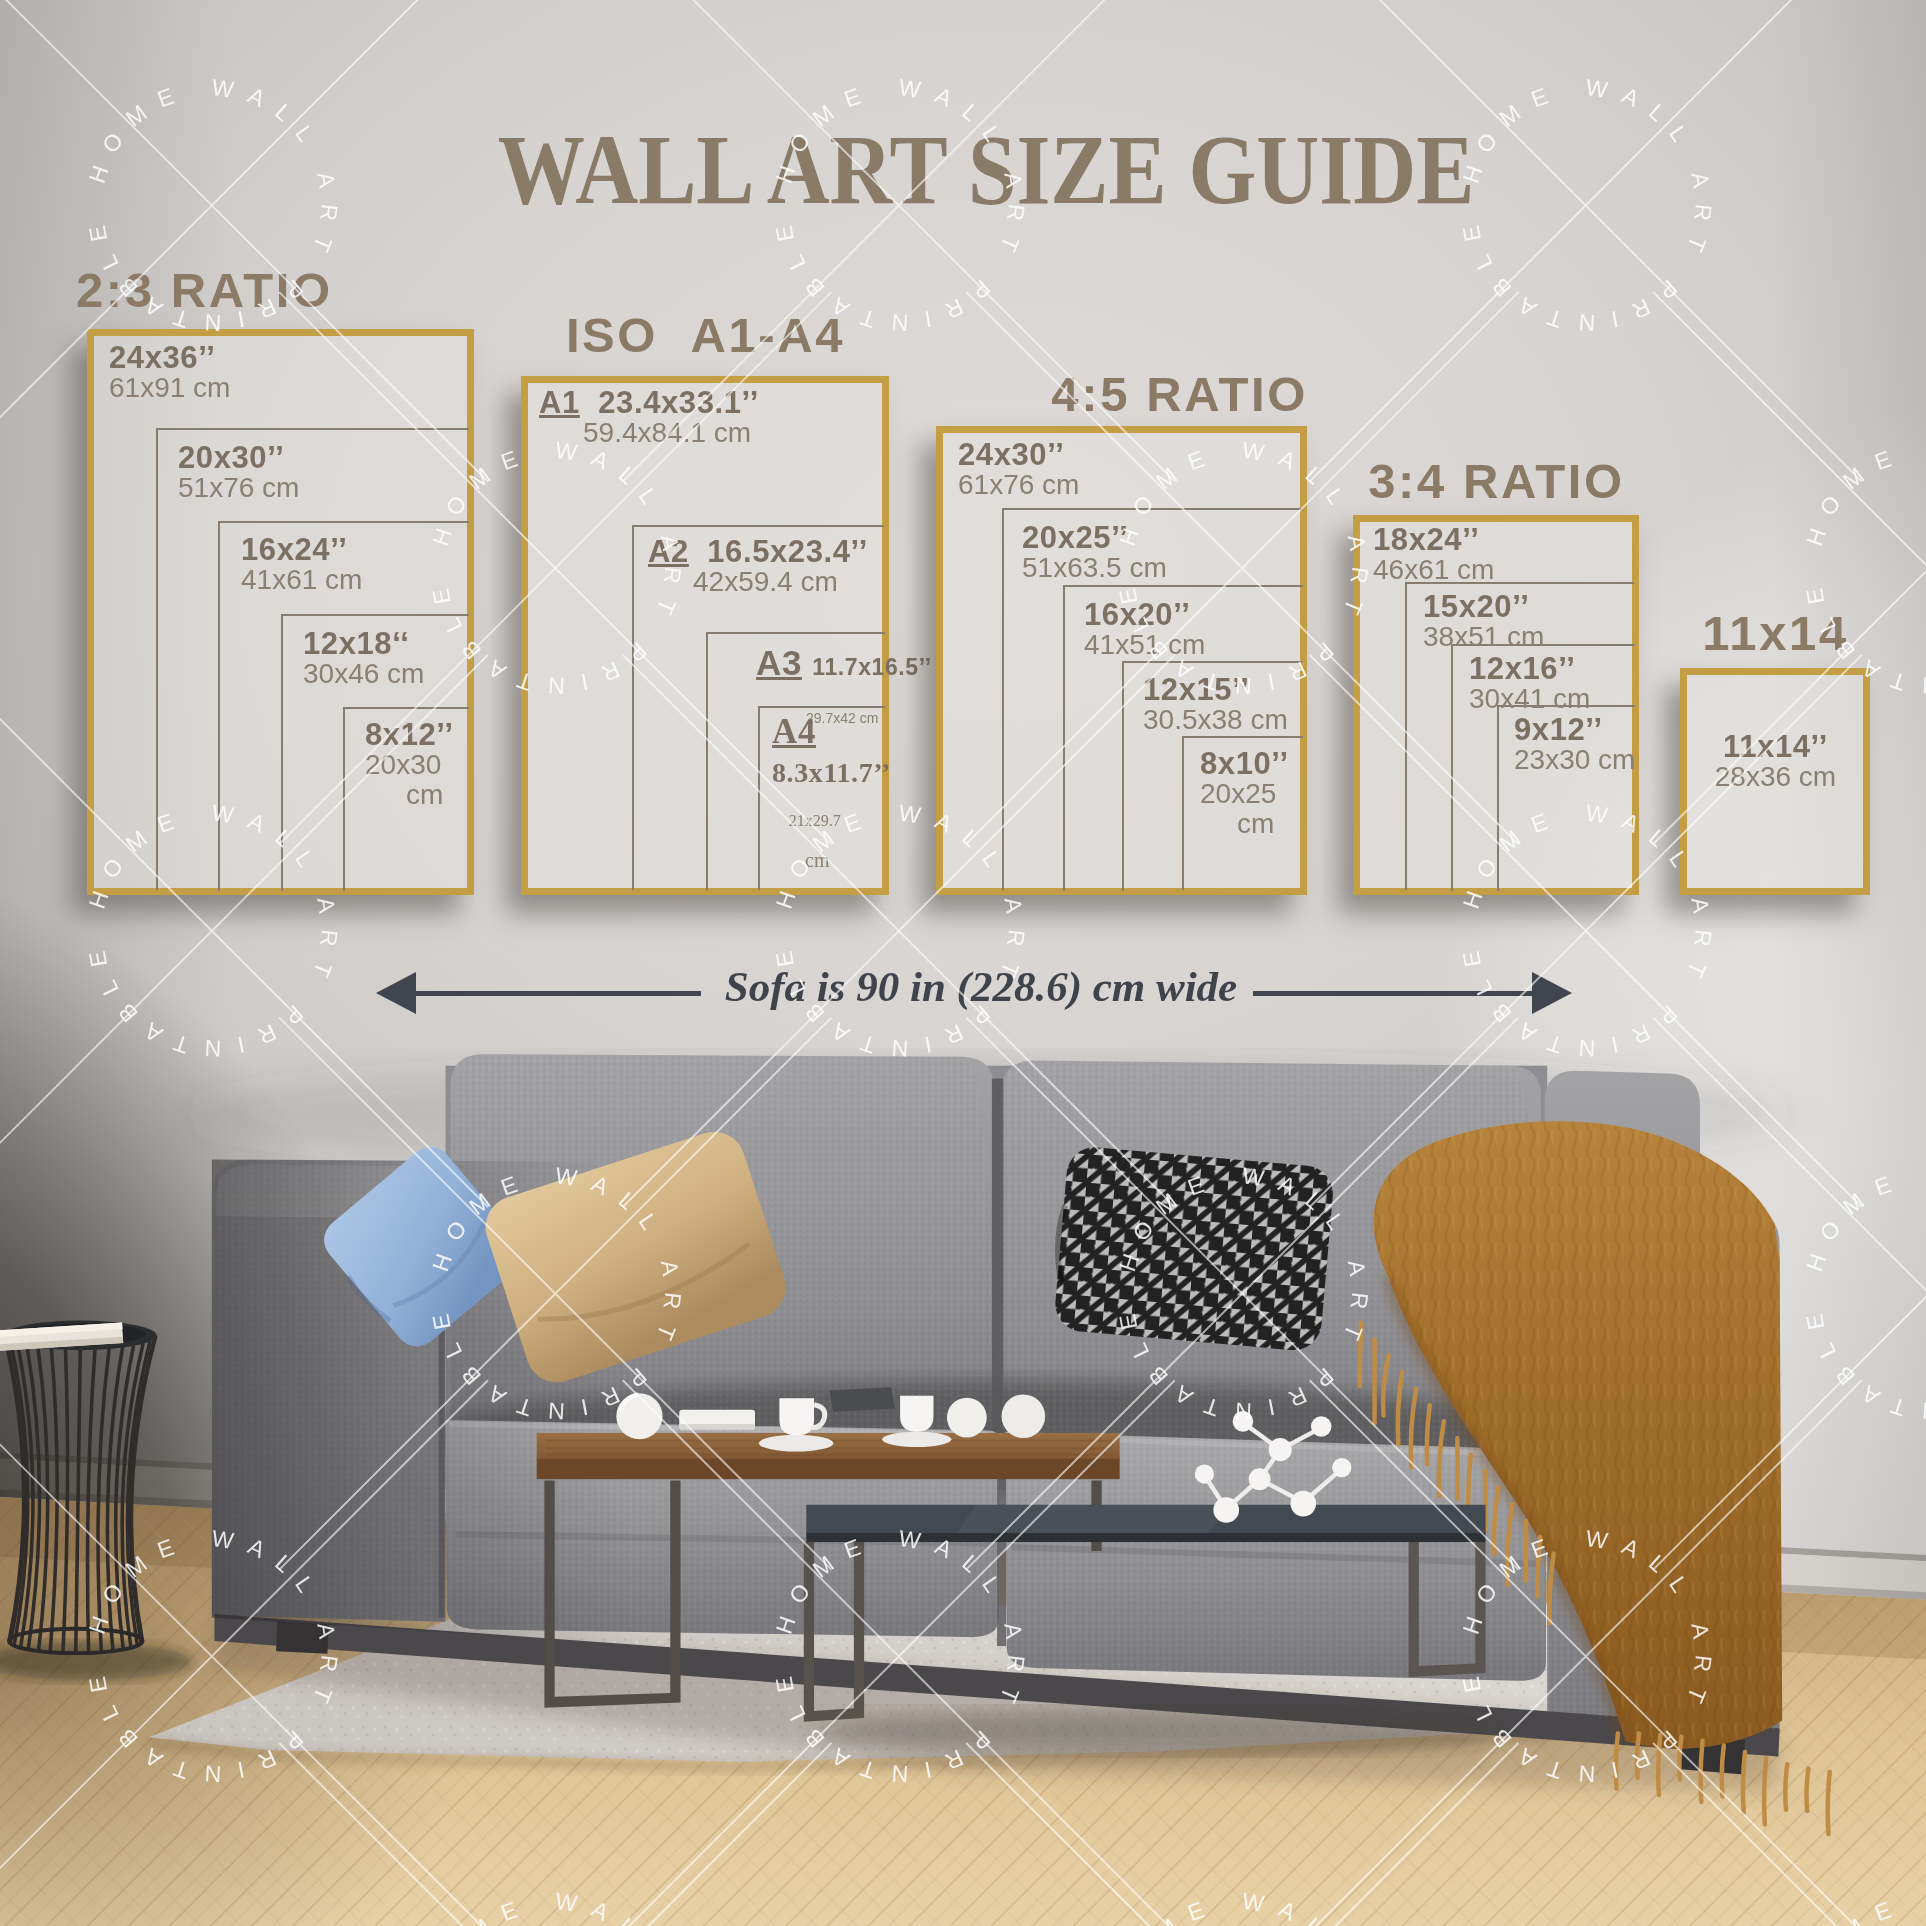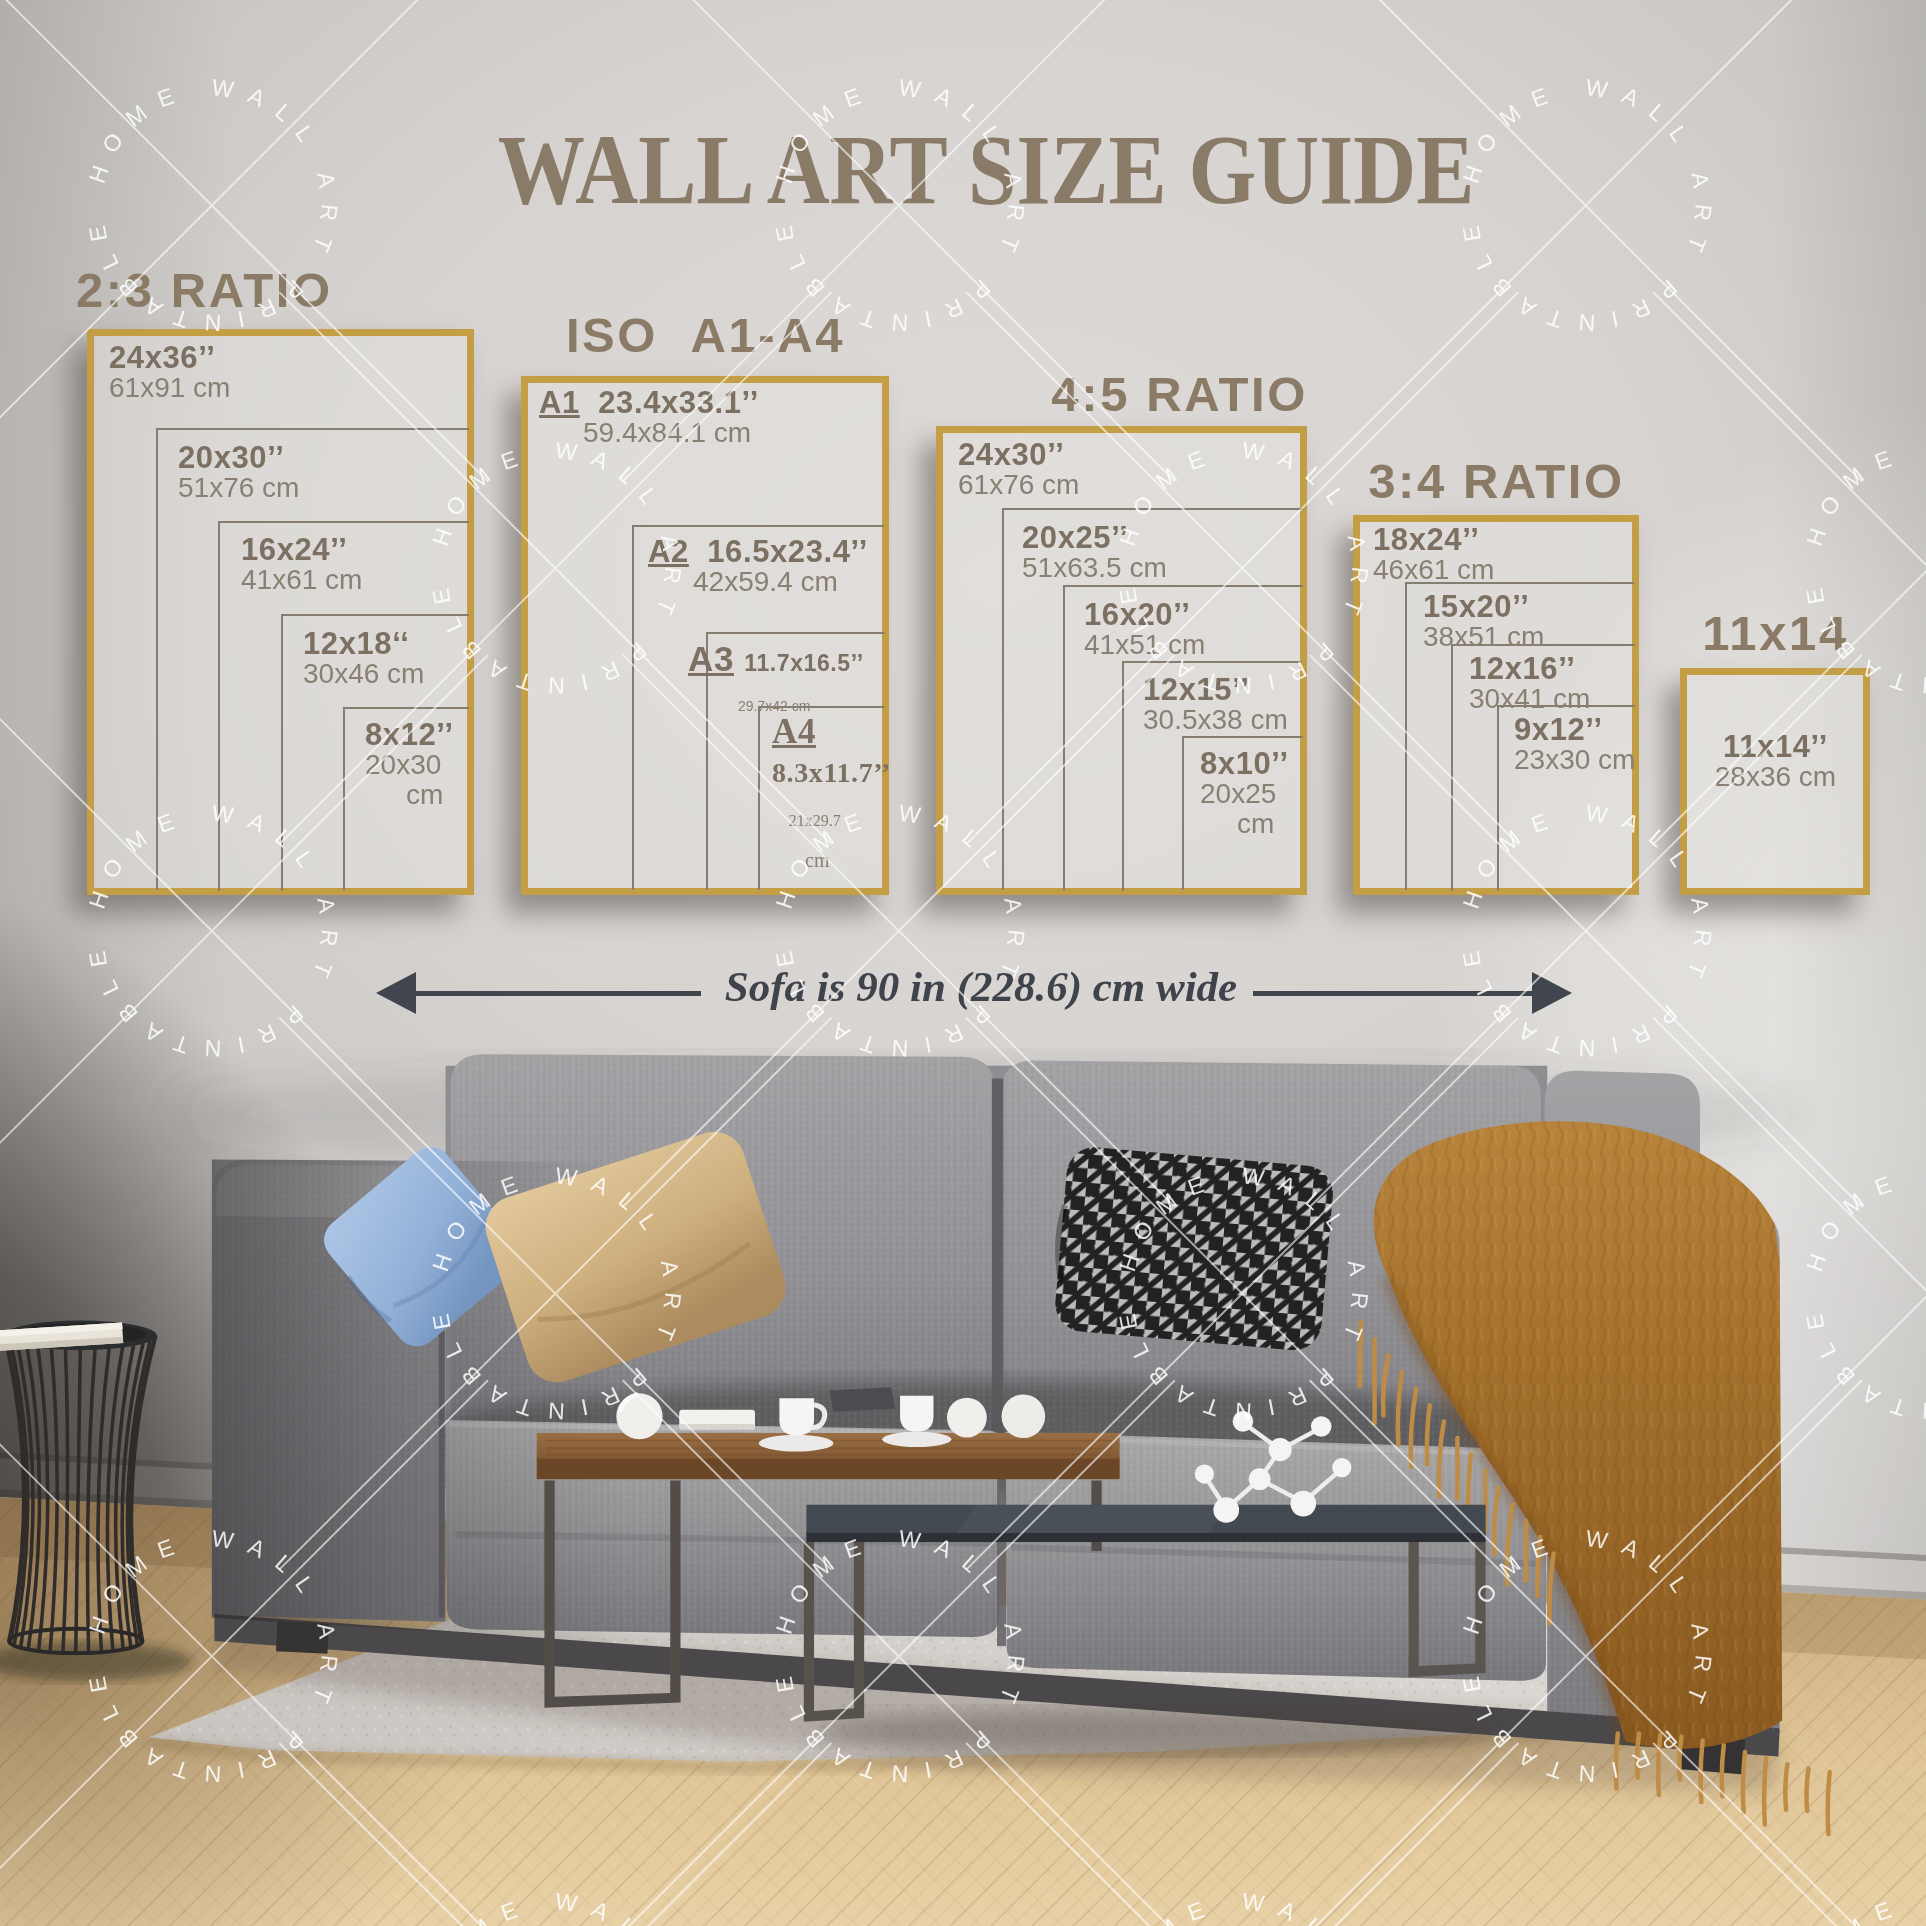--- a/index.html
+++ b/index.html
@@ -349,21 +349,21 @@
 <div class="nest" style="left:632px;top:525px;width:250px;height:363px;"></div>
 
 <div class="nest" style="left:706px;top:632px;width:177px;height:256px;"></div>
 
 <div class="nest" style="left:758px;top:706px;width:125px;height:182px;"></div>
 
 <div class="szb" style="left:539px;top:388px;"><u>A1</u>&nbsp; 23.4x33.1’’<br><span class="cm" style="padding-left:44px;">59.4x84.1 cm</span></div>
 
 <div class="szb" style="left:648px;top:537px;"><u>A2</u>&nbsp; 16.5x23.4’’<br><span class="cm" style="padding-left:45px;">42x59.4 cm</span></div>
 
-<div class="szb" style="left:688px;top:641px;font-size:35px;line-height:36px;"><u>A3</u>&nbsp;<span style="font-size:23px;">11.7x16.5’’</span><br><span class="cm" style="padding-left:50px;font-size:14px;">29.7x42 cm</span></div>
+<div class="szb" style="left:756px;top:641px;font-size:35px;line-height:44px;"><u>A3</u>&nbsp;<span style="font-size:23px;">11.7x16.5’’</span><br><span class="cm" style="padding-left:50px;font-size:14px;">29.7x42 cm</span></div>
 
 <div class="szb" style="left:772px;top:714px;font-size:35px;line-height:35px;font-family:Liberation Serif, serif;"><u>A4</u><br><span style="font-size:28px;line-height:48px;">8.3x11.7’’</span><br><span class="cm" style="font-size:16px;padding-left:16.7px;">21x29.7</span><br><span class="cm" style="font-size:20px;padding-left:33px;">cm</span></div>
 
 <div class="glabel" style="left:936px;top:366px;width:372px;text-align:right;">4:5 RATIO</div>
 
 <div class="goldframe" style="left:936px;top:426px;width:357px;height:455px;"></div>
 
 <div class="nest" style="left:1002px;top:508px;width:299px;height:380px;"></div>
 
 <div class="nest" style="left:1063px;top:585px;width:238px;height:304px;"></div>

